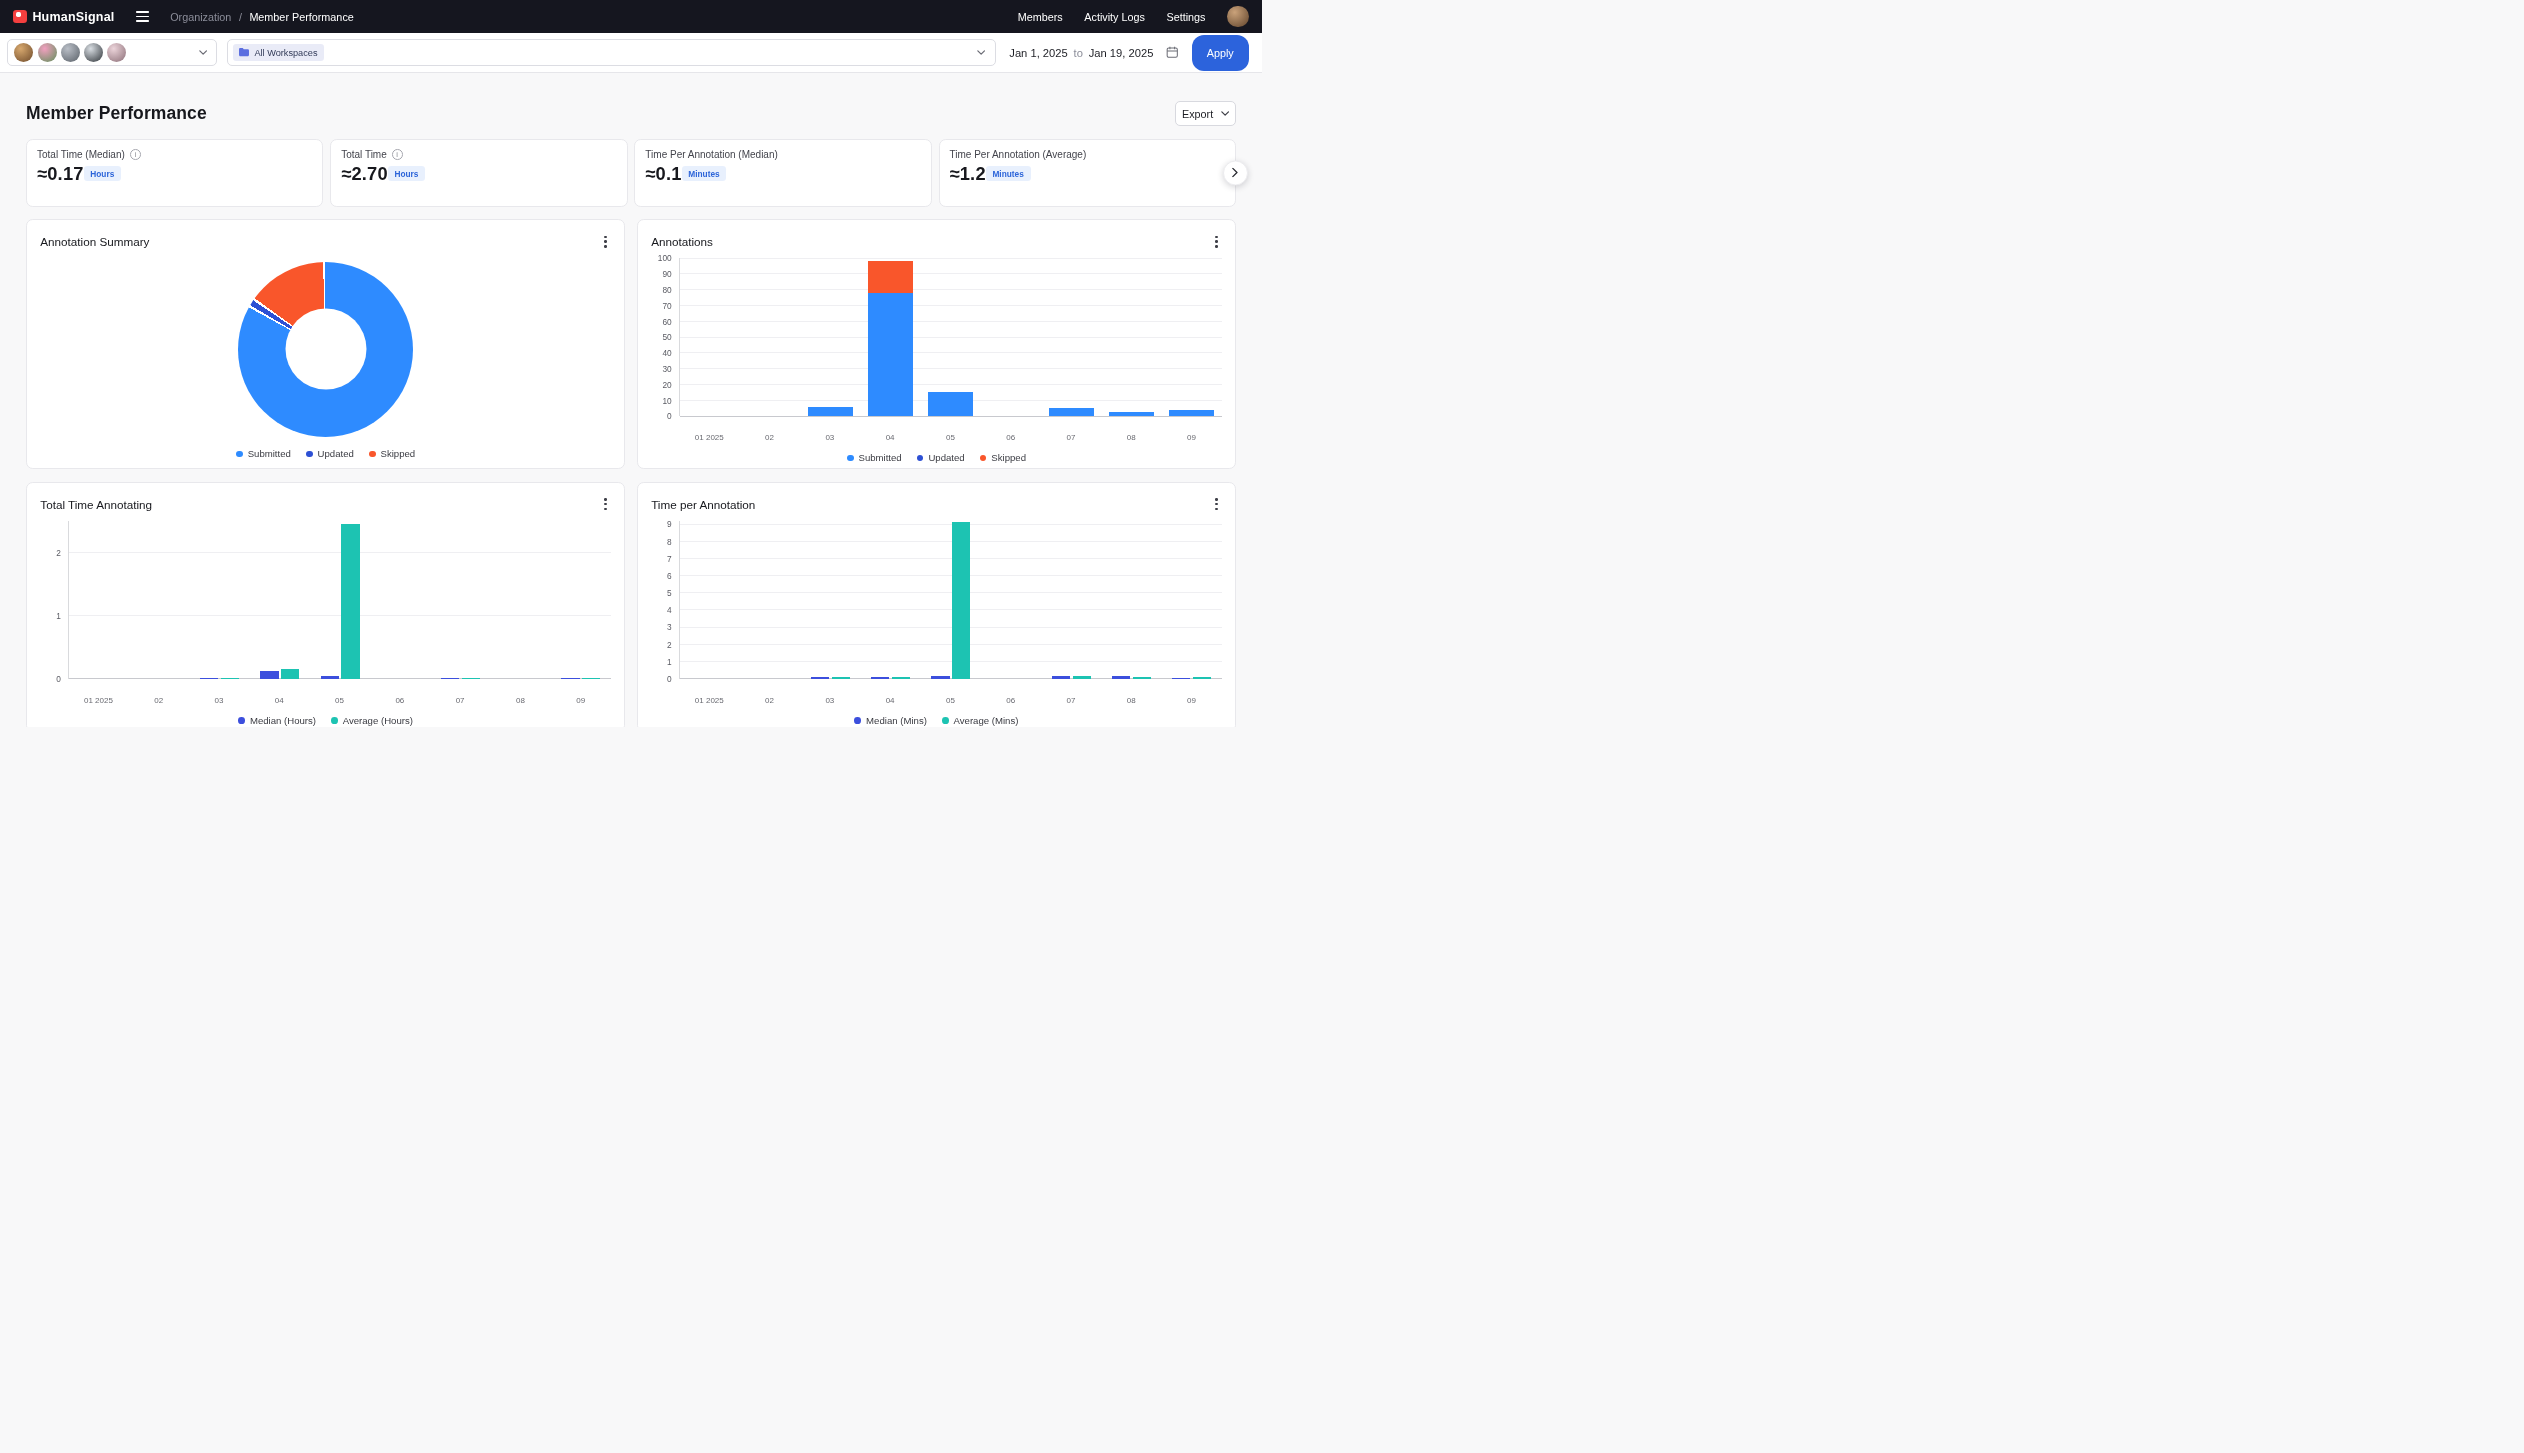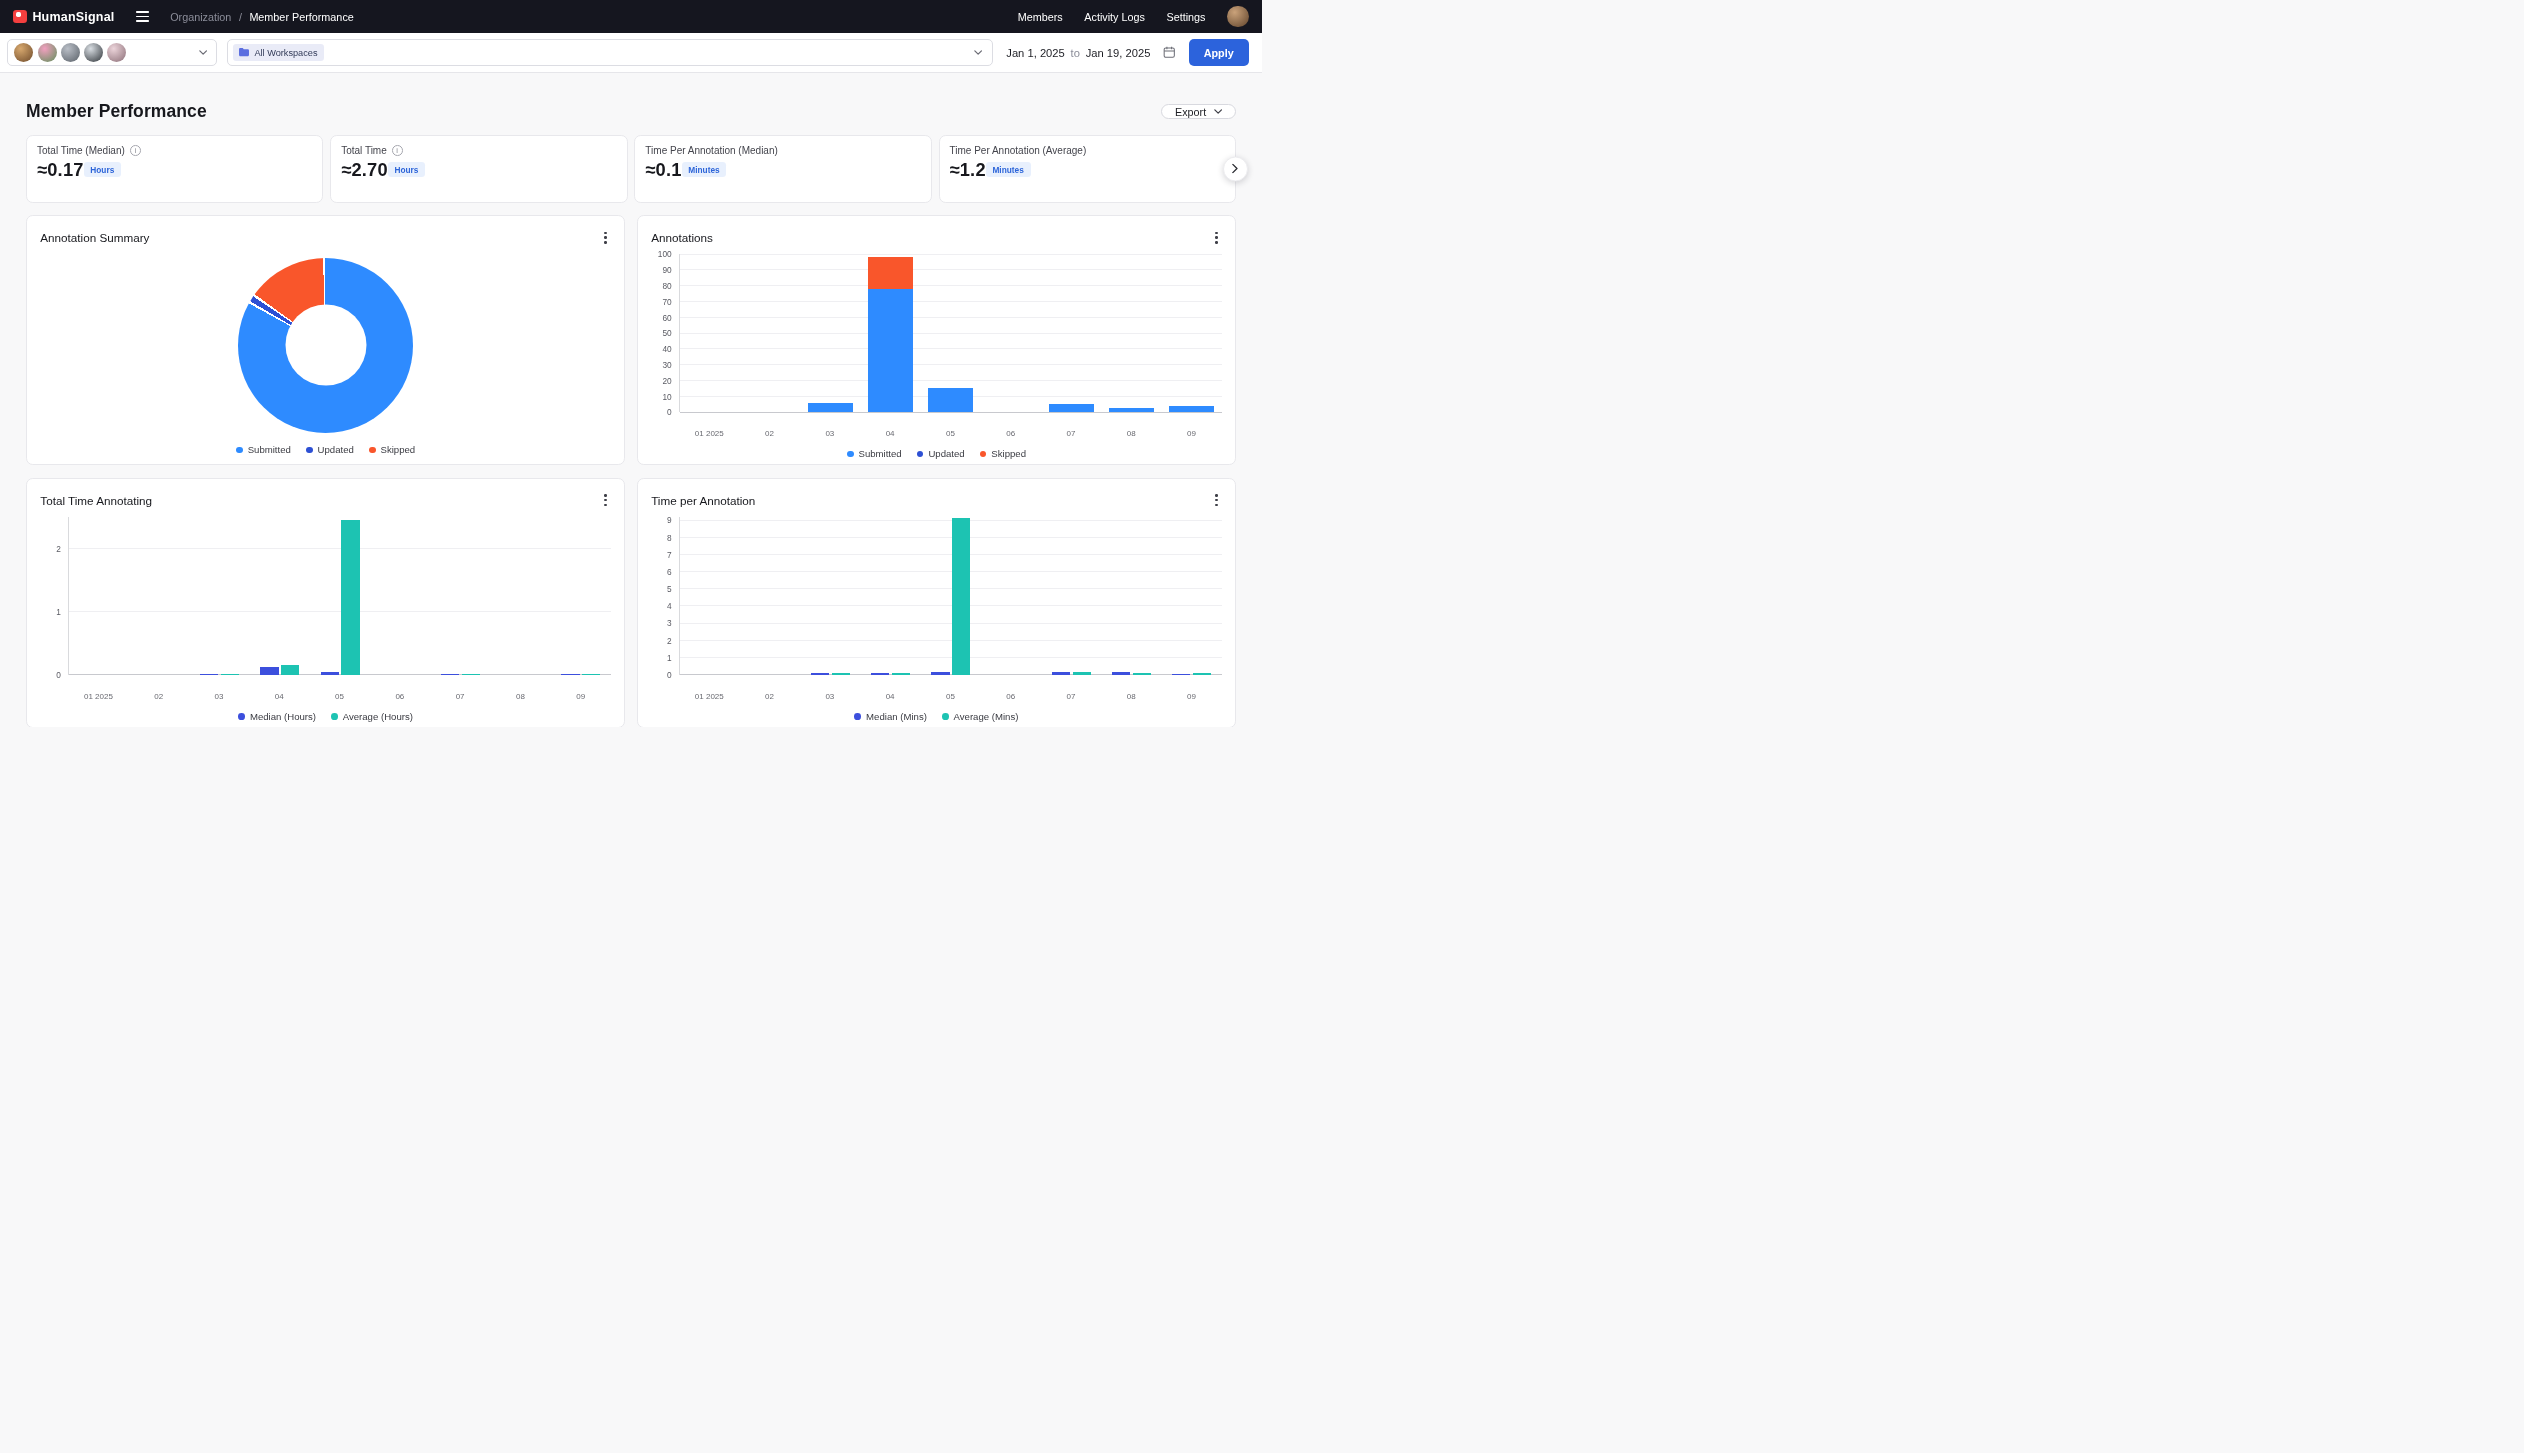--- a/index.html
+++ b/index.html
@@ -31,27 +31,27 @@
   .m-avatar:nth-child(1){background:radial-gradient(circle at 35% 30%,#d7a86e,#6e4a2a)}
   .m-avatar:nth-child(2){background:radial-gradient(circle at 35% 30%,#f2a0c0,#5f8f5a)}
   .m-avatar:nth-child(3){background:radial-gradient(circle at 35% 30%,#b9bec6,#596068)}
   .m-avatar:nth-child(4){background:radial-gradient(circle at 35% 30%,#d8dde2,#2e3338)}
   .m-avatar:nth-child(5){background:radial-gradient(circle at 35% 30%,#ecd4da,#8a6d76)}
   .ws-select{flex:1;height:27px;border:0.8px solid #dcdde3;border-radius:5px;background:#fff;display:flex;align-items:center;justify-content:space-between;padding:0 10px 0 5px;cursor:pointer}
   .ws-chip{display:flex;align-items:center;gap:5px;background:#e9ebf7;border-radius:3.3px;padding:3.3px 6.7px;font-size:9.2px;color:#323b58;font-weight:500}
   .date-range{display:flex;align-items:center;gap:5.8px;font-size:11.2px;color:#1d1e24;cursor:pointer;padding:0 3.3px;white-space:nowrap}
   .date-word{color:#8b8d99}
   .cal-icon{margin-left:6.7px;display:flex}
-  .apply-btn{height:27px;padding:0 15px;background:#2c63dc;color:#fff;border:none;border-radius:5px;font-size:10.8px;font-weight:700;cursor:pointer}
+  .apply-btn{height:36px;padding:0 15px;background:#2c63dc;color:#fff;border:none;border-radius:12px;font-size:10.8px;font-weight:400;cursor:pointer}
 
   
   .content{padding:0 26px}
   .page-head{display:flex;justify-content:space-between;align-items:center;margin-top:28px}
   h1{font-size:17.5px;font-weight:700;letter-spacing:0.1px}
-  .export-btn{height:15px;display:flex;align-items:center;gap:7.5px;background:#fff;border:0.8px solid #d8d9df;border-radius:10px;padding:0 13px;font-size:10.8px;color:#1d1e24;cursor:pointer}
+  .export-btn{height:25px;display:flex;align-items:center;gap:7.5px;background:#fff;border:0.8px solid #d8d9df;border-radius:5px;padding:0 6px;font-size:10.8px;color:#1d1e24;cursor:pointer}
 
   
   .stats-row{display:flex;gap:6.7px;margin-top:12.5px;position:relative}
   .stat-card{flex:1;background:#fff;border:0.8px solid #e8e8ec;border-radius:6.7px;height:68px;padding:9.2px 10px;display:flex;flex-direction:column}
   .stat-head{display:flex;align-items:center;gap:5px;font-size:10px;color:#43444c}
   .info-icon{width:10.8px;height:10.8px;border:0.8px solid #a6a7af;border-radius:50%;color:#8a8b93;font-size:7.5px;display:inline-flex;align-items:center;justify-content:center;cursor:pointer;flex:none}
   .info-icon::after{content:"i"}
   .stat-body{display:flex;align-items:center;justify-content:flex-start;margin-top:3.3px}
   .stat-value{font-size:18.3px;font-weight:700;letter-spacing:0.2px}
   .stat-unit{background:#e8f0fd;color:#2d65d9;font-size:8.3px;font-weight:700;padding:2.5px 6.7px;border-radius:3.3px}

